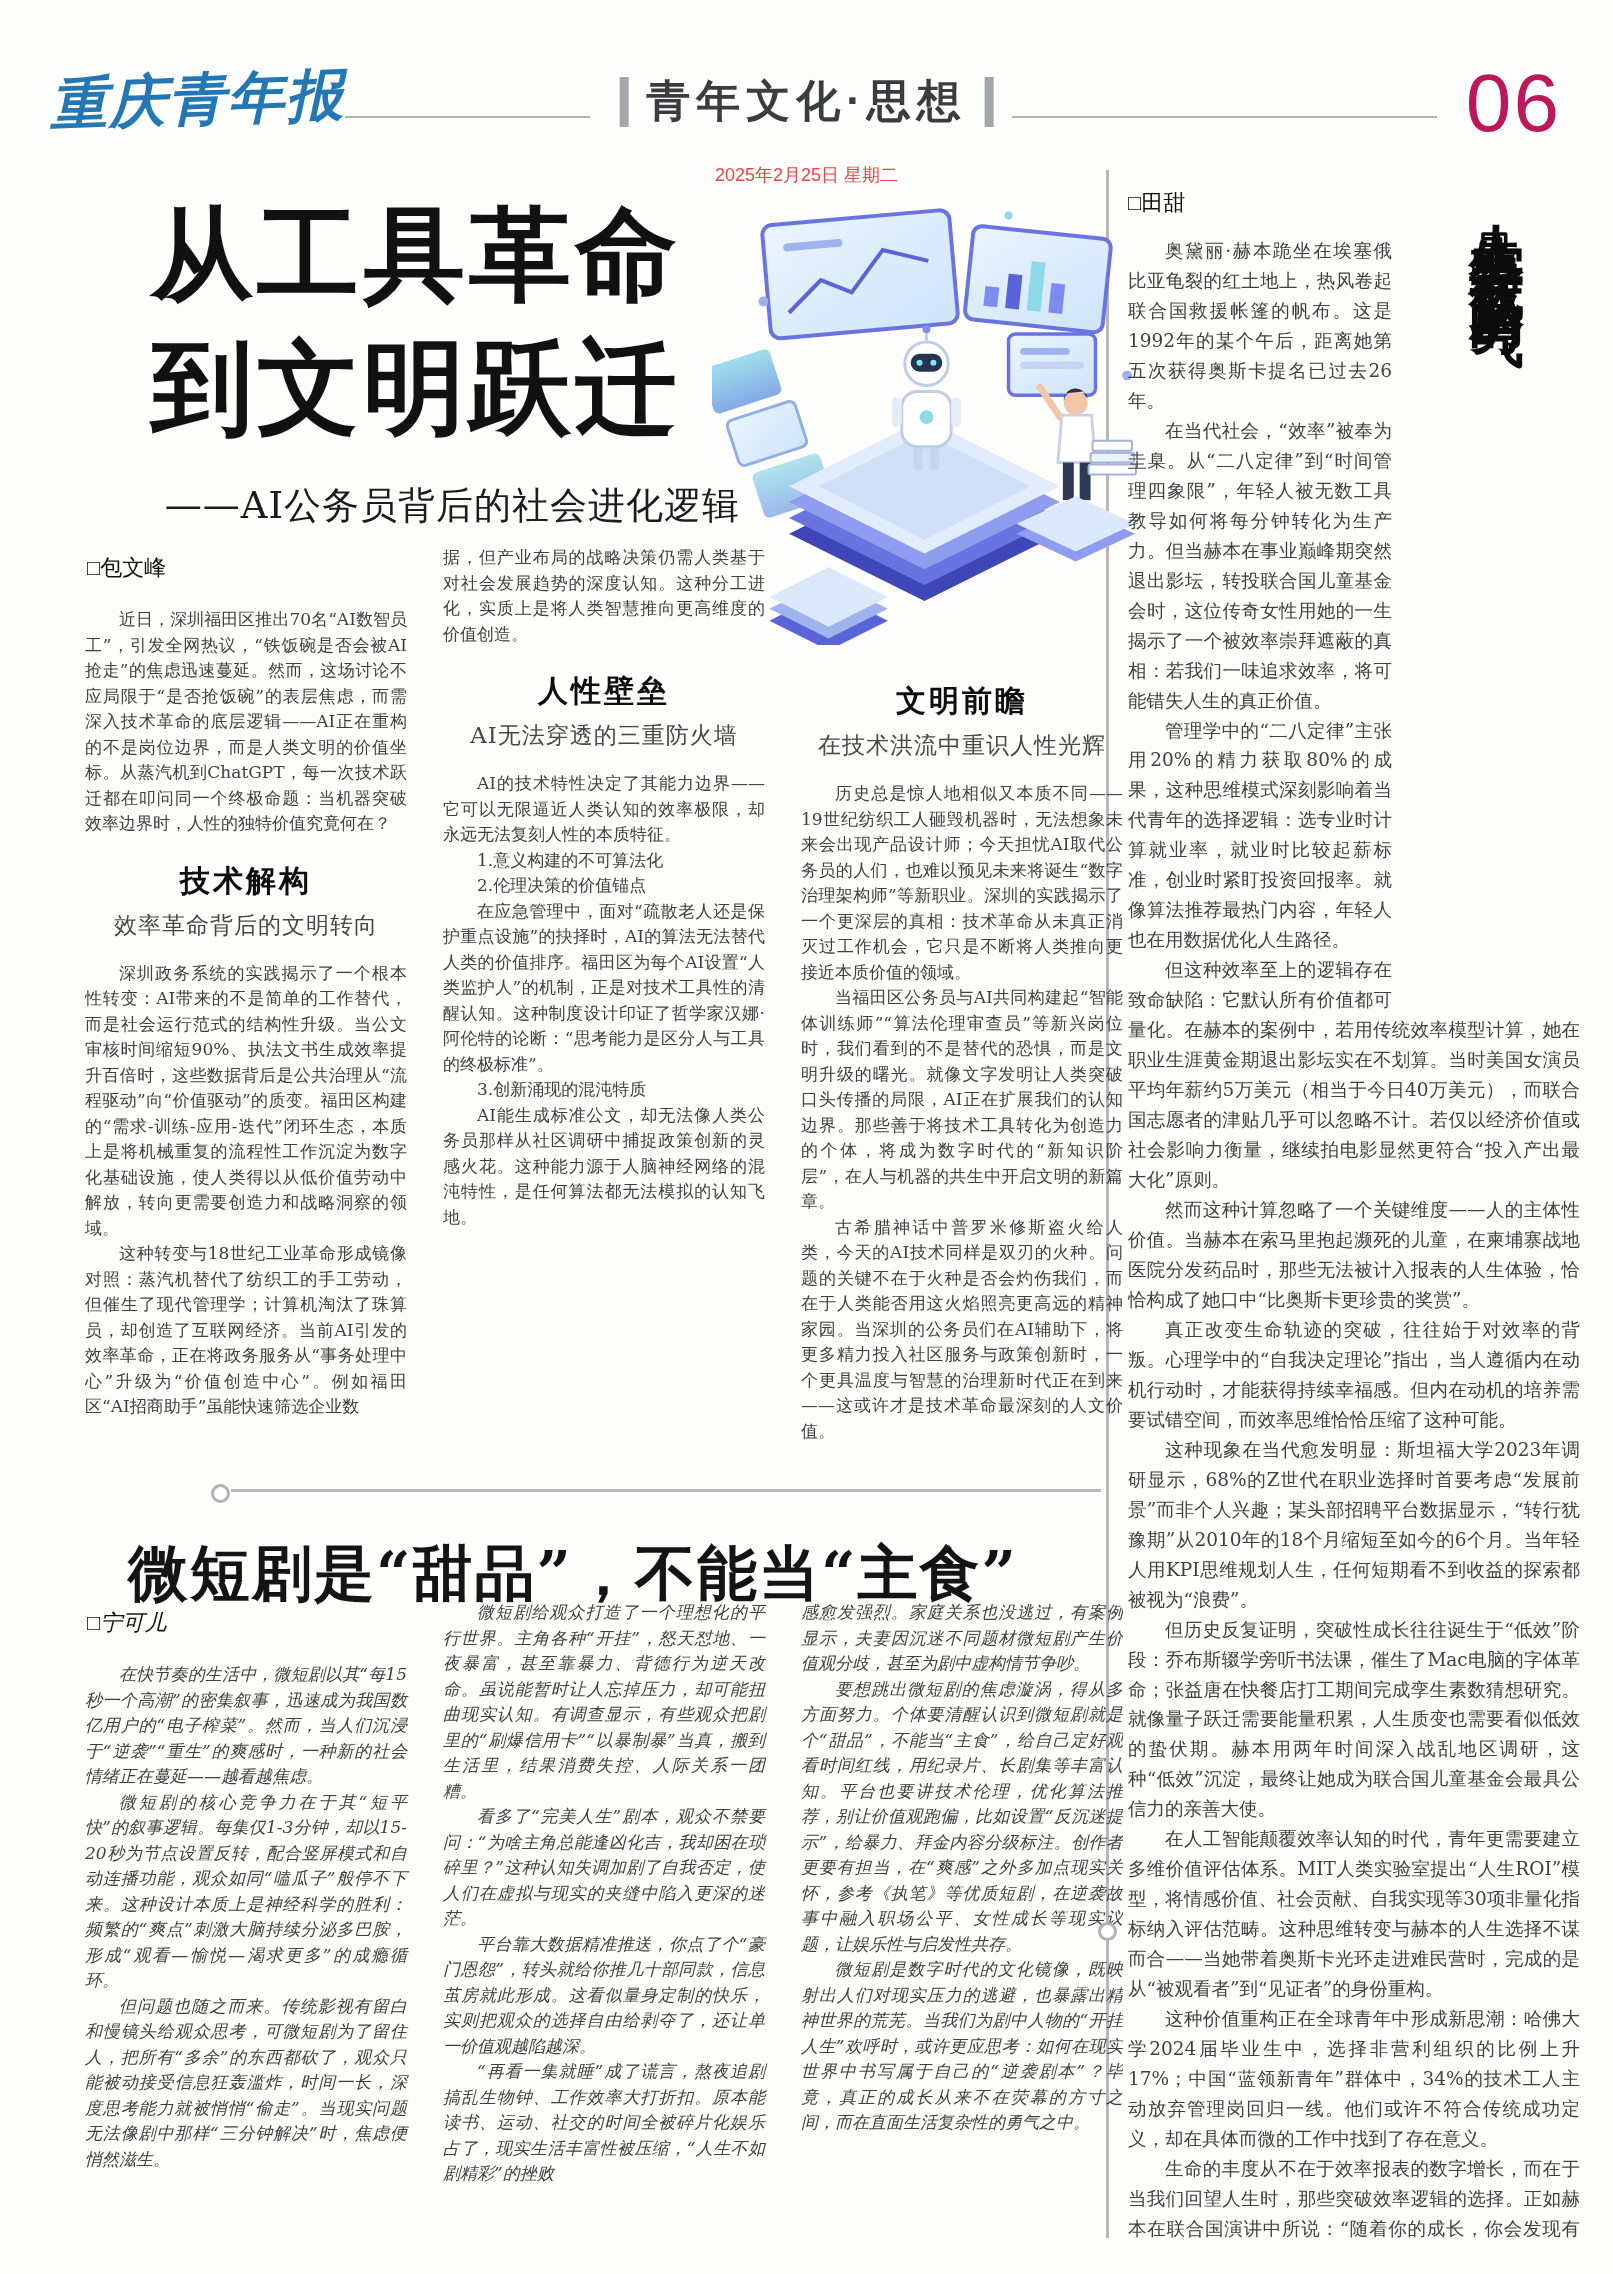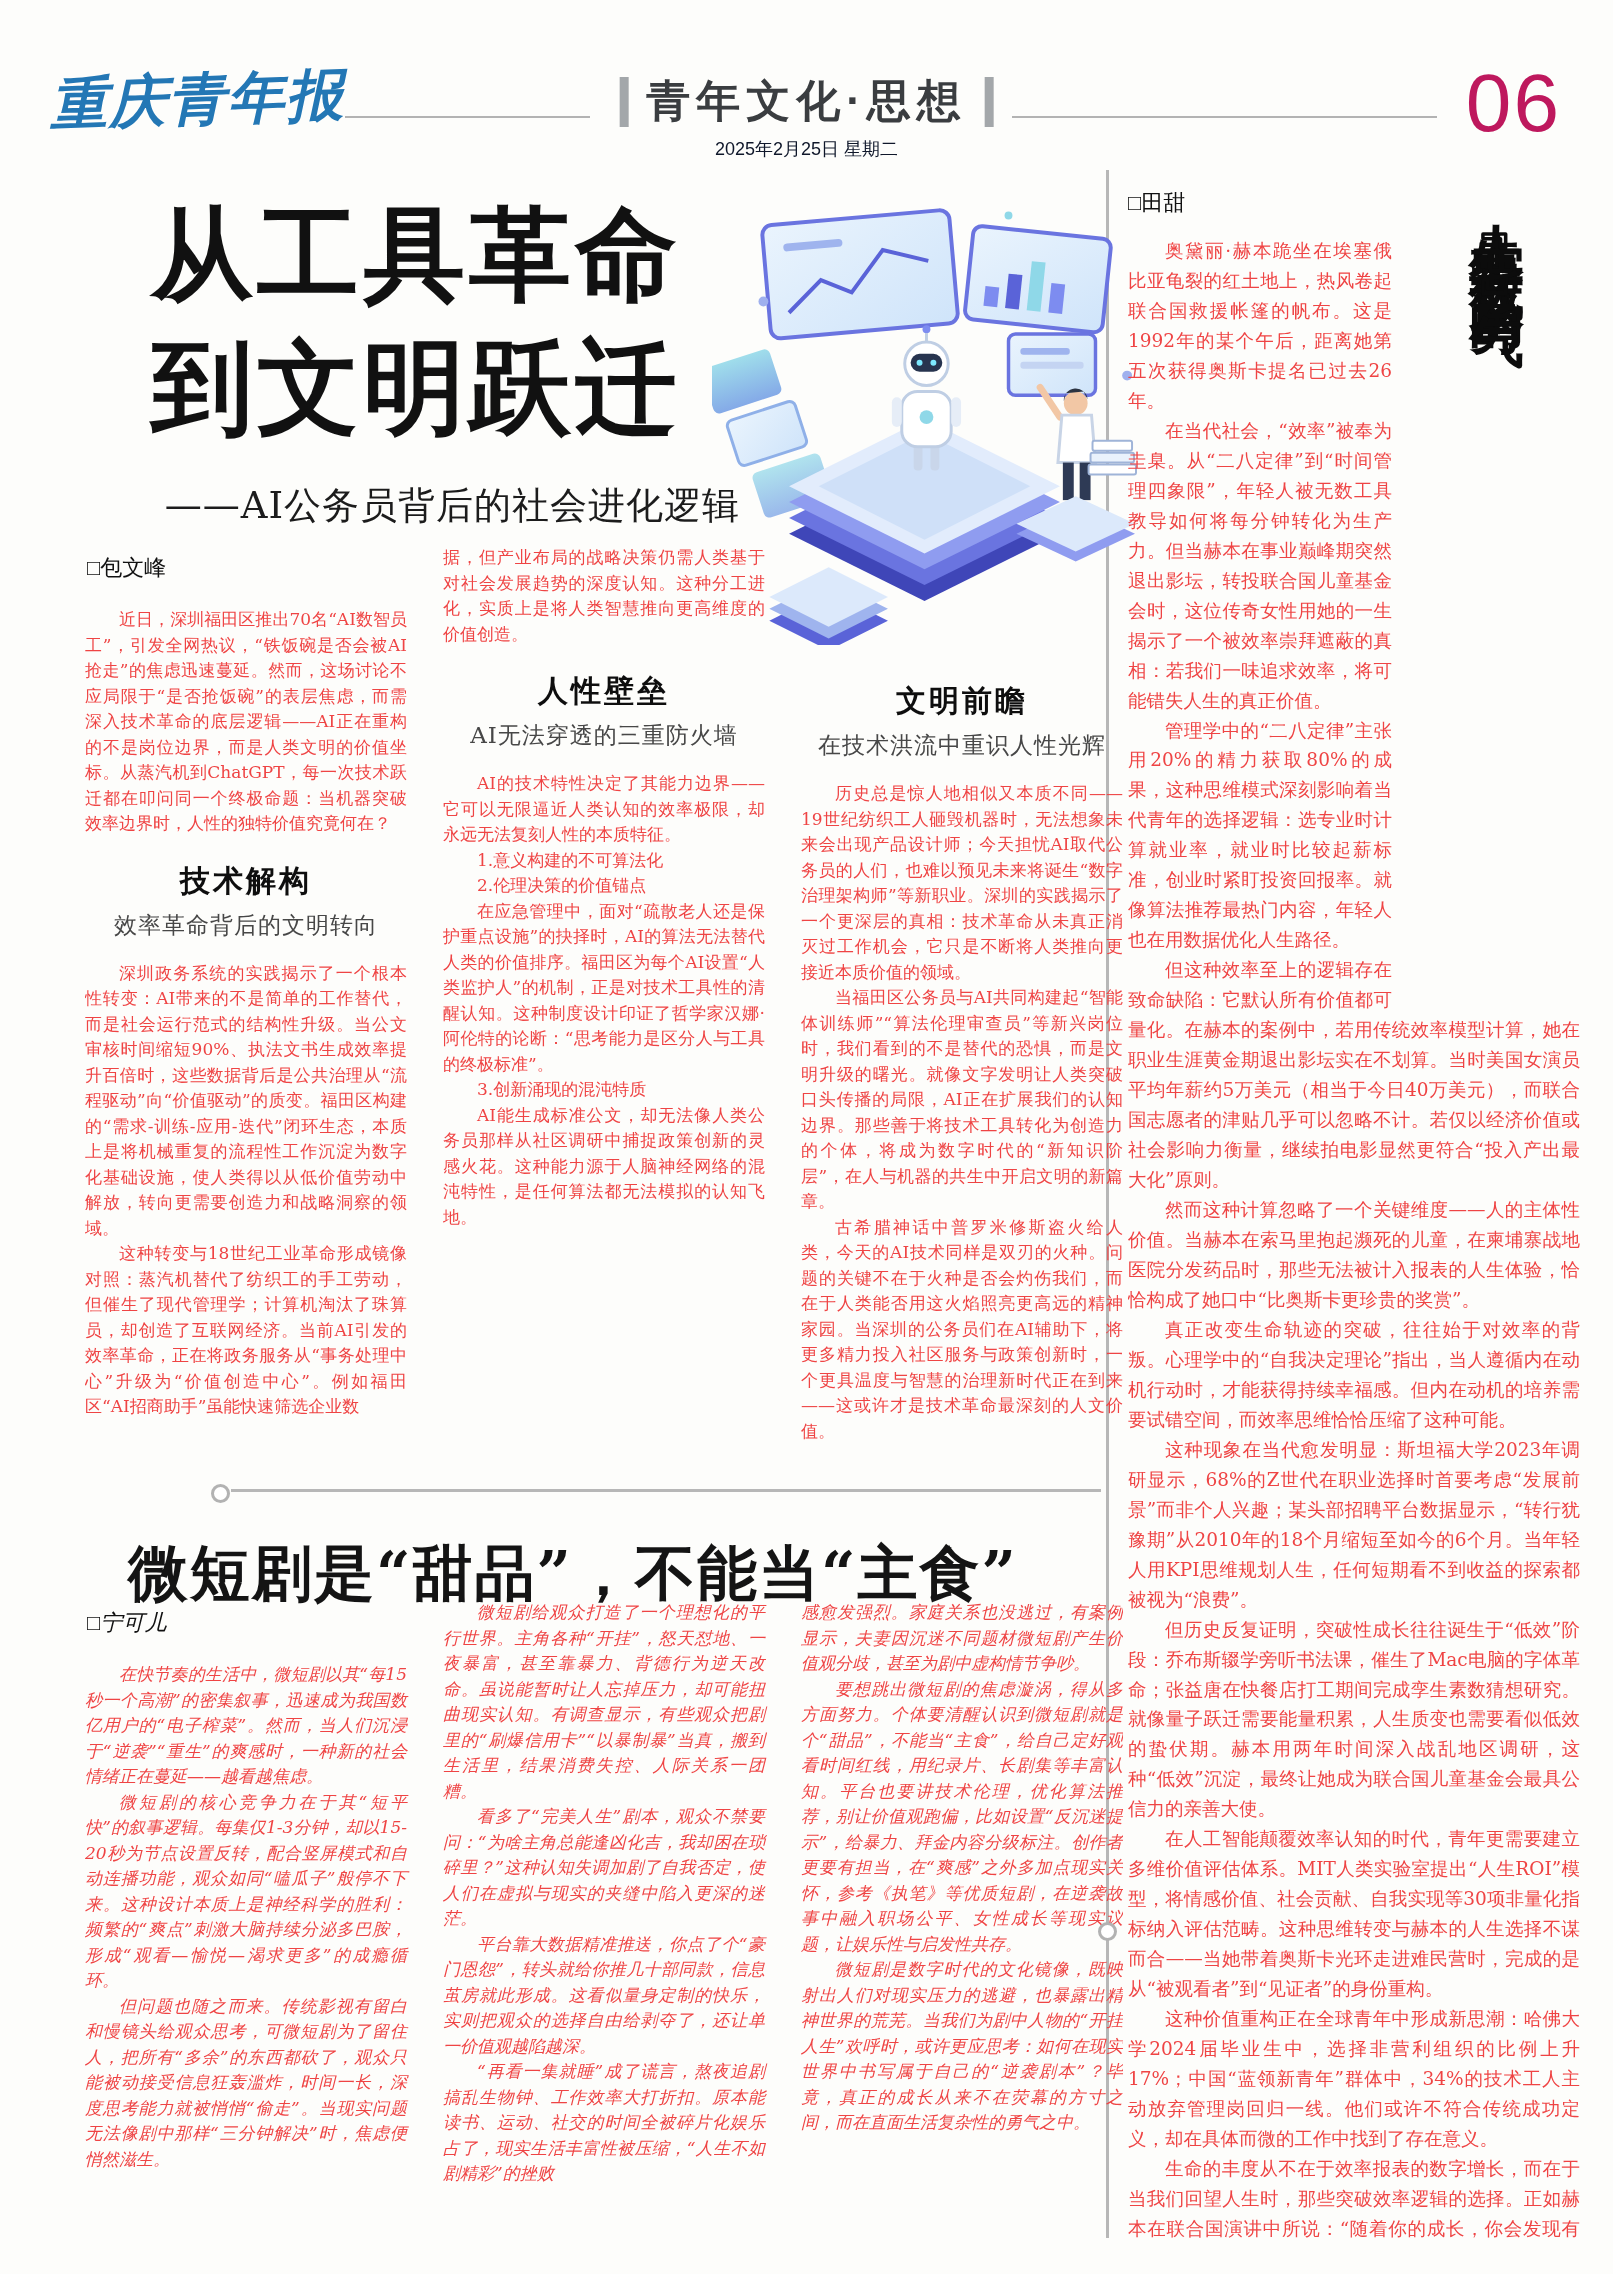--- a/index.html
+++ b/index.html
@@ -10,43 +10,43 @@
   
   .logo{left:50px;top:62px;font-size:57px;font-weight:700;font-style:italic;color:#2377b5;
         letter-spacing:2px;transform:rotate(-2deg);}
   .mast-line{top:116px;height:2px;background:#b3b3b3;}
   .mast-line.left{left:345px;width:245px;}
   .mast-line.right{left:1012px;width:425px;}
   .mast-center{left:50%;top:72px;transform:translateX(-50%);display:flex;align-items:center;gap:18px;}
   .mast-bar{width:9px;height:50px;background:#a3a7aa;}
   .mast-title{font-family:"Liberation Sans",sans-serif;font-size:44px;font-weight:700;
               color:#3a3d40;letter-spacing:6px;white-space:nowrap;}
-  .mast-date{left:50%;top:137px;transform:translateX(-50%);font-family:"Liberation Sans",sans-serif;
-             font-size:18px;color:#0f172a;white-space:nowrap;}
+  .mast-date{left:50%;top:163px;transform:translateX(-50%);font-family:"Liberation Sans",sans-serif;
+             font-size:18px;color:#ef4444;white-space:nowrap;}
   .page-num{right:52px;top:56px;font-family:"Liberation Sans",sans-serif;font-size:82px;
             color:#be185d;letter-spacing:2px;}
 
   
   .v-divider{left:1106px;top:170px;width:3px;height:2068px;background:#b7b7b7;}
   .circ{width:13px;height:13px;border:3px solid #b2b2b2;border-radius:50%;background:#fff;z-index:3;}
   .v-circ{left:1098px;top:1922px;}
   .h-circ{left:211px;top:1484px;}
   .h-divider{left:231px;top:1489px;width:870px;height:3px;background:#b7b7b7;}
 
   
   .headline-block{left:92px;top:188px;width:648px;text-align:center;z-index:2;}
   .headline{font-size:102px;font-weight:700;letter-spacing:4px;line-height:1.3;color:#111;}
   .subhead{margin-top:28px;font-size:37px;color:#1c1c1c;letter-spacing:1px;white-space:nowrap;text-align:right;}
   .illustration{left:712px;top:205px;width:425px;height:440px;z-index:0;}
   .main-cols{left:85px;top:545px;width:1038px;height:915px;display:flex;gap:36px;
              overflow:hidden;z-index:1;}
   .main-cols .col{flex:1;min-width:0;}
   .col-pad{padding-top:112px;}
   .author{font-family:"Liberation Sans",sans-serif;font-size:22px;color:#111;margin:8px 0 24px 2px;}
-  .para{font-size:17px;line-height:1.5;text-align:justify;text-indent:2em;margin:0;color:#ef4444;}
+  .para{font-size:17px;line-height:1.5;text-align:justify;text-indent:2em;margin:0;color:#404040;}
   .no-indent{text-indent:0;}
   .sec-head{text-align:center;margin:24px 0 20px;}
   .sec-head-main{font-family:"Liberation Sans",sans-serif;font-size:30px;font-weight:700;
                  color:#0e0e0e;letter-spacing:3px;}
   .sec-head-sub{font-size:23px;color:#474747;margin-top:8px;letter-spacing:1px;}
 
   
   .right-article{left:1128px;top:176px;width:452px;height:2062px;overflow:hidden;}
   .v-title-box{float:right;width:166px;height:810px;margin:4px 0 16px 22px;
                display:flex;justify-content:center;align-items:flex-start;}

